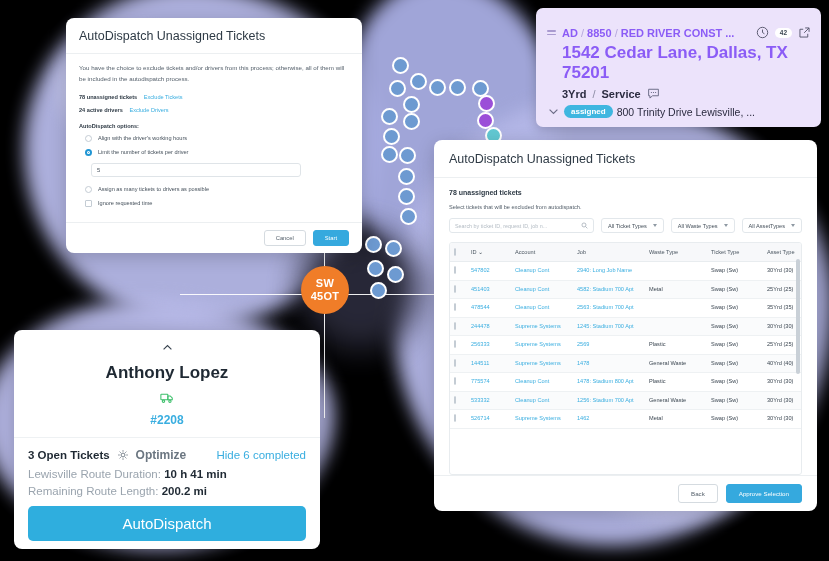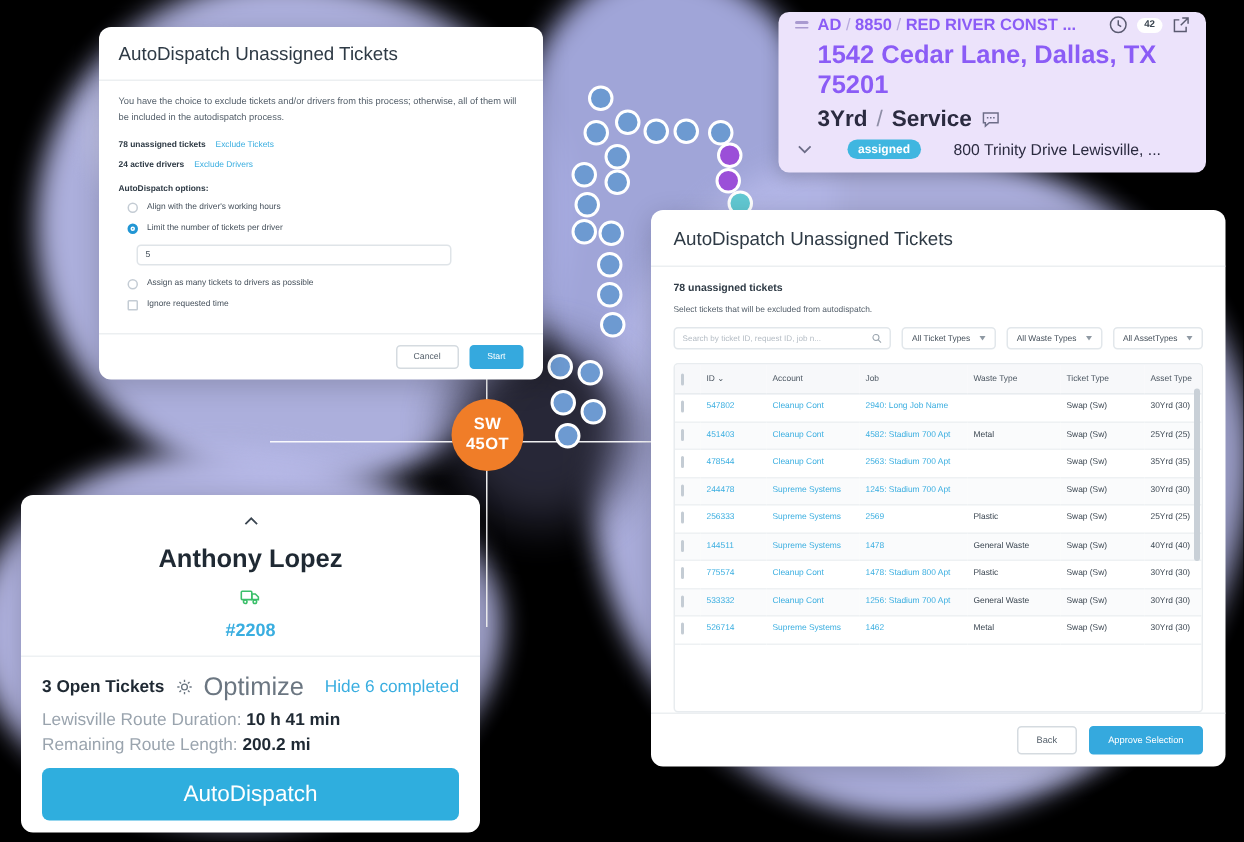--- a/index.html
+++ b/index.html
@@ -76,52 +76,52 @@
   tbody tr:nth-child(even){background:#fafbfc;}
   td.lk,td.lk *{color:#3aaee0;}
   .thcb{width:16px;}
   .vscroll{position:absolute;right:1px;top:16px;bottom:2px;width:4px;}
   .vthumb{position:absolute;top:0;width:4px;height:54%;border-radius:2px;background:#c9d0d7;}
   .t-foot{border-top:1px solid #eceff1;padding:8px 15px;display:flex;
           justify-content:flex-end;gap:8px;}
   .t-foot .btn{font-size:6.2px;padding:5px 12px;}
 
   
-  #ticket-card{position:absolute;left:519px;top:8px;width:285px;
-        background:#ece3fb;border-radius:7px;padding:2px 10px 9px 11px;
+  #ticket-card{position:absolute;left:536px;top:8px;width:285px;
+        background:#ece3fb;border-radius:7px;padding:18px 10px 9px 11px;
         box-shadow:0 3px 12px rgba(0,0,0,.2);box-sizing:border-box;}
   .tc-row1{display:flex;align-items:center;gap:6px;}
   .drag{width:9px;display:flex;flex-direction:column;gap:2px;flex:0 0 auto;}
   .drag i{display:block;height:1.2px;background:#a99ad0;border-radius:1px;}
   .tc-crumb{flex:1;font-size:11px;font-weight:700;color:#8b5cf6;white-space:nowrap;
             overflow:hidden;text-overflow:ellipsis;}
   .tc-crumb .sep{color:#b6a7dd;font-weight:400;}
   .ic{width:13px;height:13px;flex:0 0 auto;}
   .badge42{background:#fff;border-radius:9px;font-size:6.5px;font-weight:700;
            color:#3b4651;padding:1.5px 5px;flex:0 0 auto;}
   .tc-addr{font-size:17px;font-weight:700;color:#8b5cf6;margin:4px 0 0 15px;}
   .tc-row3{display:flex;align-items:center;gap:6px;margin:4px 0 0 15px;}
-  .tc-row3 .txt{font-size:15px;font-weight:700;color:#2b2b40;}
+  .tc-row3 .txt{font-size:11px;font-weight:700;color:#2b2b40;}
   .tc-row3 .sep{color:#8e8ea6;font-weight:400;}
-  .tc-row4{display:flex;align-items:flex-end;gap:22px;margin:5px 0 0 0;}
+  .tc-row4{display:flex;align-items:flex-end;gap:4px;margin:5px 0 0 0;}
   .pill{background:#3fb6e0;color:#fff;font-size:8px;font-weight:700;
         border-radius:9px;padding:2px 7px;}
   .tc-dest{font-size:10.5px;color:#2b2b40;white-space:nowrap;overflow:hidden;
            text-overflow:ellipsis;flex:1;}
 
   
   #driver-card{left:14px;top:330px;width:306px;padding:0;}
   .dc-head{display:flex;align-items:center;gap:9px;padding:11px 14px 10px;
            border-bottom:1px solid #eef1f3;flex-direction:column;}
   .dc-name{font-size:17px;font-weight:700;color:#1f2933;}
   .dc-id{font-size:12px;font-weight:700;color:#3aaee0;}
   .dc-body{padding:10px 14px 8px;}
   .dc-line1{display:flex;align-items:center;gap:7px;margin-bottom:6px;}
   .dc-open{font-size:11.5px;font-weight:700;color:#1f2933;}
-  .dc-opt{font-size:17px;color:#6b7681;}
+  .dc-opt{font-size:12px;color:#6b7681;font-weight:bold;}
   .dc-hide{font-size:11.5px;color:#3aaee0;margin-left:auto;cursor:pointer;}
   .dc-kv{font-size:11.5px;color:#9aa4ae;margin-bottom:5px;}
   .dc-kv b{color:#1f2933;font-weight:700;}
   .dc-btn{margin-top:9px;background:#2faede;color:#fff;border-radius:5px;
           text-align:center;font-size:15px;padding:9px 0;cursor:pointer;}
 
   
   #sw-badge{position:absolute;left:301px;top:266px;width:48px;height:48px;
         border-radius:50%;background:#f07d28;color:#fff;display:flex;
         flex-direction:column;align-items:center;justify-content:center;

